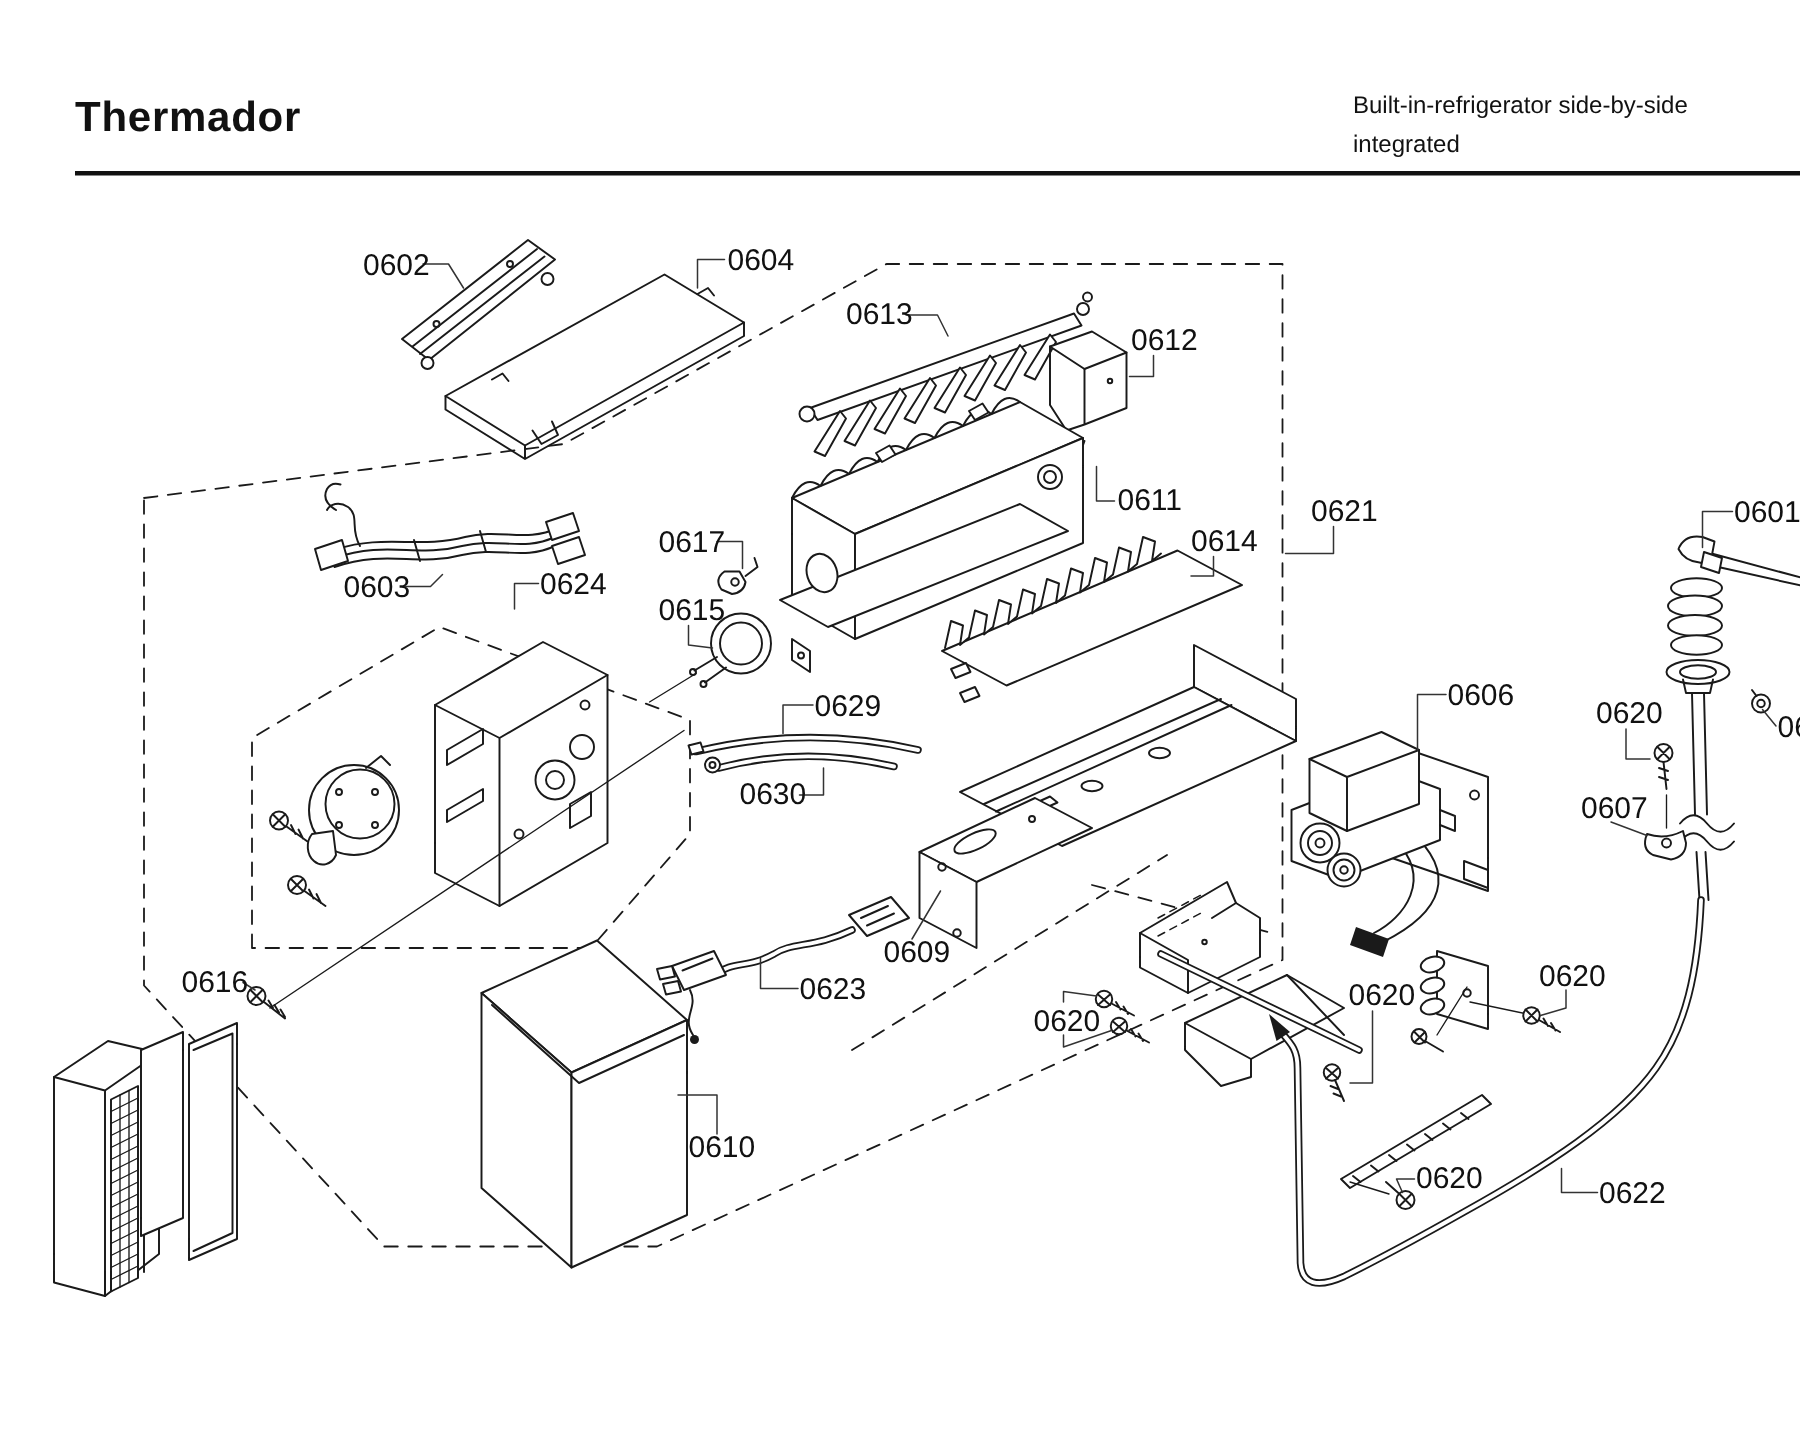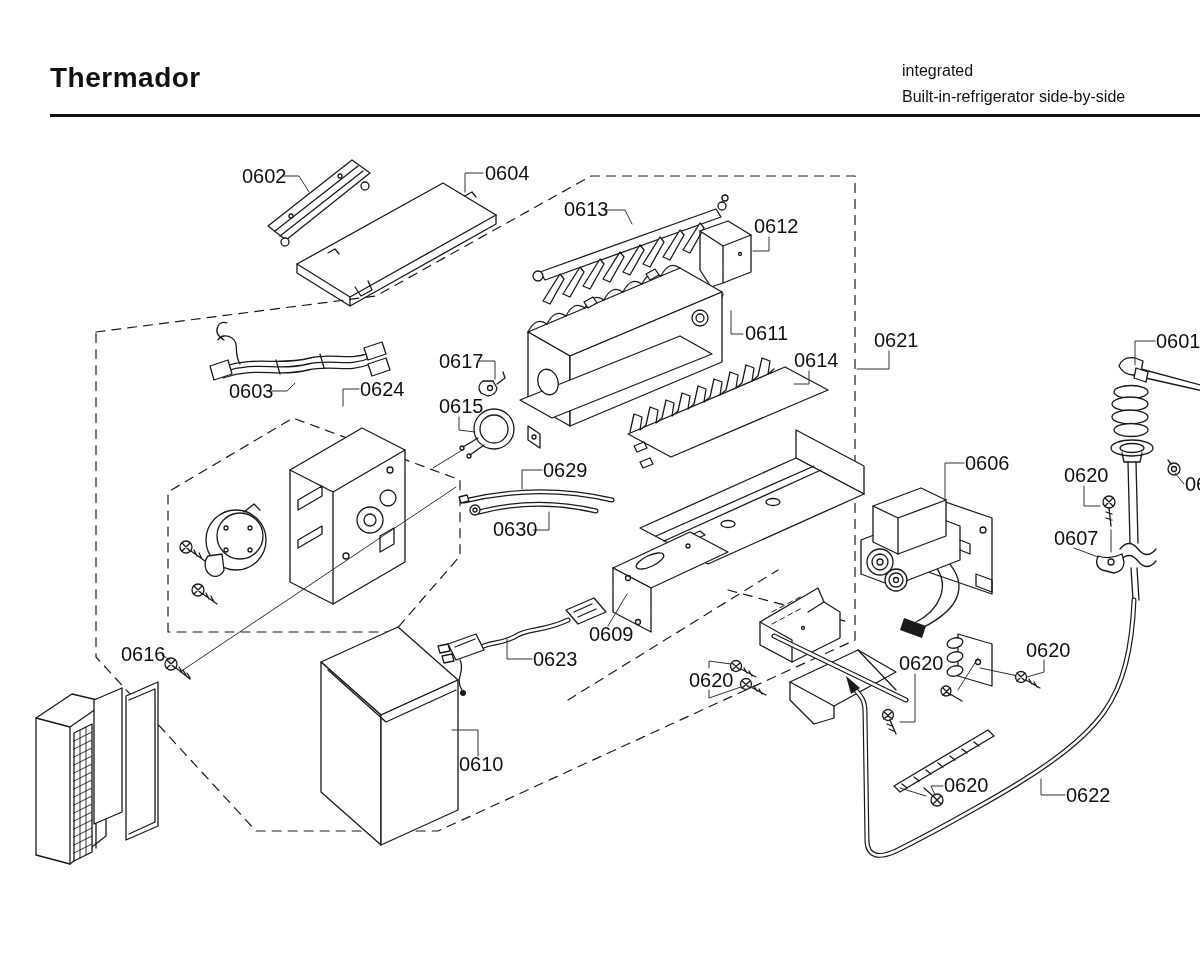--- a/index.html
+++ b/index.html
@@ -23,22 +23,22 @@
   .lw .leader{stroke:#333;stroke-width:1;fill:none;}
   .lw text.lbl{font-family:"Liberation Sans",sans-serif;font-size:20px;fill:#111;stroke:none;}
 </style>
 </head>
 <body>
 
 <div class="page">
 
   <h1 class="brand">Thermador</h1>
   <div class="subtitle">
+    <div>Built-in-refrigerator side-by-side</div>
     <div>integrated</div>
-    <div>Built-in-refrigerator side-by-side</div>
   </div>
   <div class="rule"></div>
 
   <svg class="lw" width="1200" height="967" viewBox="0 0 1200 967">
 
     <g>
       <path class="dash" d="M68,332 L348,296 L563,176 L827,176 L827,640 L410,831 L228,831 L68,657 Z"></path>
       <path class="dash" d="M140,632 L140,492 L265,418 L432,480 L432,556 L366,632 Z"></path>
       <path class="dash" d="M540,700 L750,570"></path>
       <path class="dash" d="M700,590 L820,622"></path>

